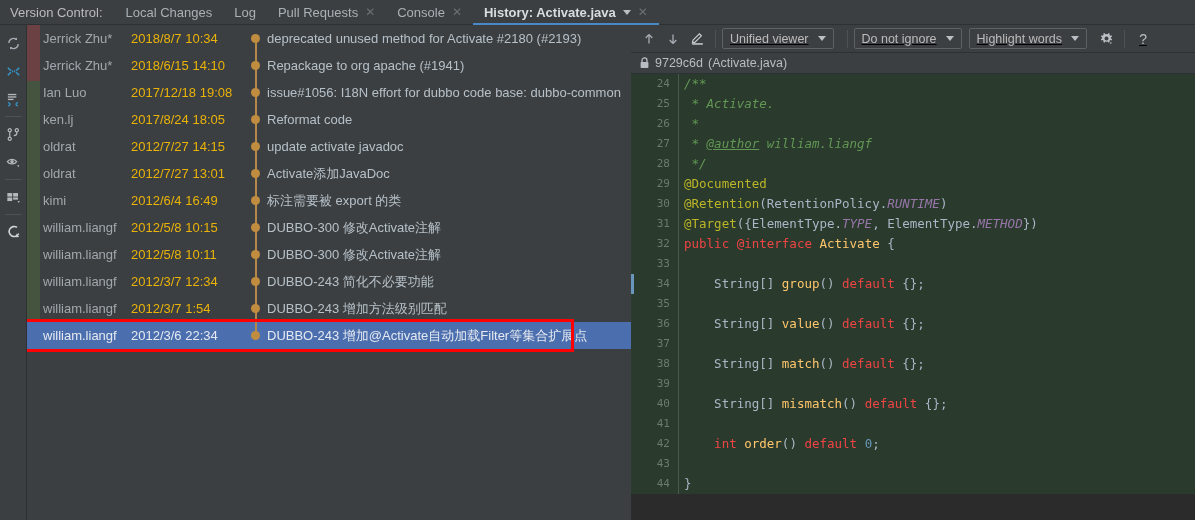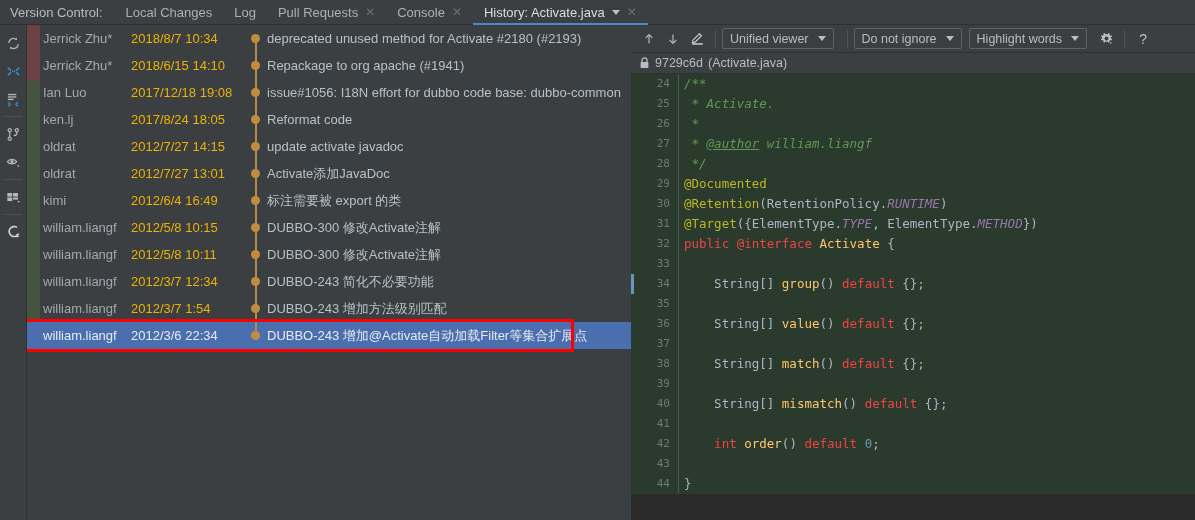--- a/index.html
+++ b/index.html
@@ -42,21 +42,21 @@
   .tab .x {
     margin-left: 7px; color: #6b7074; font-size: 12px;
     font-family: "DejaVu Sans", sans-serif; line-height: 1;
   }
   .tab .caret {
     margin-left: 7px; width: 0; height: 0;
     border-left: 4px solid transparent;
     border-right: 4px solid transparent;
     border-top: 5px solid #b9bfc4;
   }
-  .tab.active .lbl { color: #d8dde1; }
+  .tab.active .lbl { color: #d8dde1; font-weight: bold; }
   .tab.active::after {
     content: ""; position: absolute; left: 0; right: 0; bottom: 0;
     height: 2px; background: #4a88c7;
   }
 
   
   .iconstrip {
     position: absolute; left: 0; top: 25px;
     width: 27px; height: 495px;
     background: #3c3f41;
@@ -135,20 +135,21 @@
     position: absolute; left: 631px; top: 25px;
     width: 564px; height: 495px;
     background: #2b2b2b;
   }
   .difftoolbar {
     height: 28px; width: 564px;
     background: #3c3f41;
     display: flex; align-items: center;
     padding-left: 6px;
     border-bottom: 1px solid #2e3133;
+    text-decoration: underline;
   }
   .tbtn {
     width: 24px; height: 22px;
     display: flex; align-items: center; justify-content: center;
     cursor: default;
   }
   .vsep {
     width: 1px; height: 18px; background: #4e5254; margin: 0 6px;
   }
   .combo {

